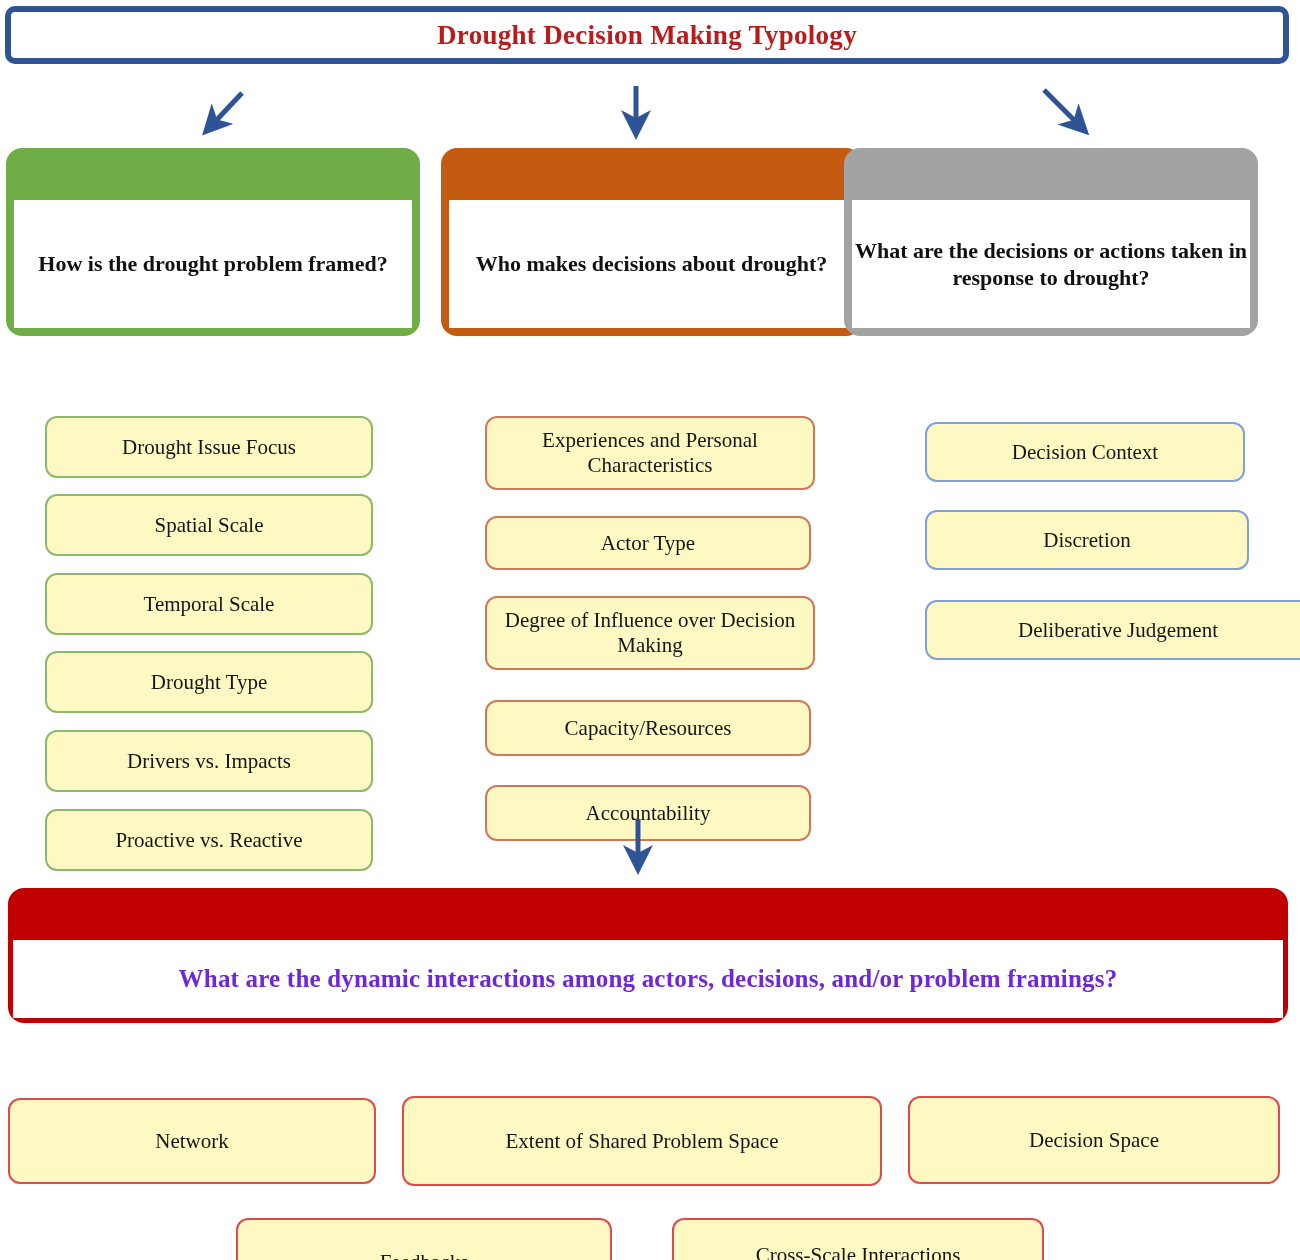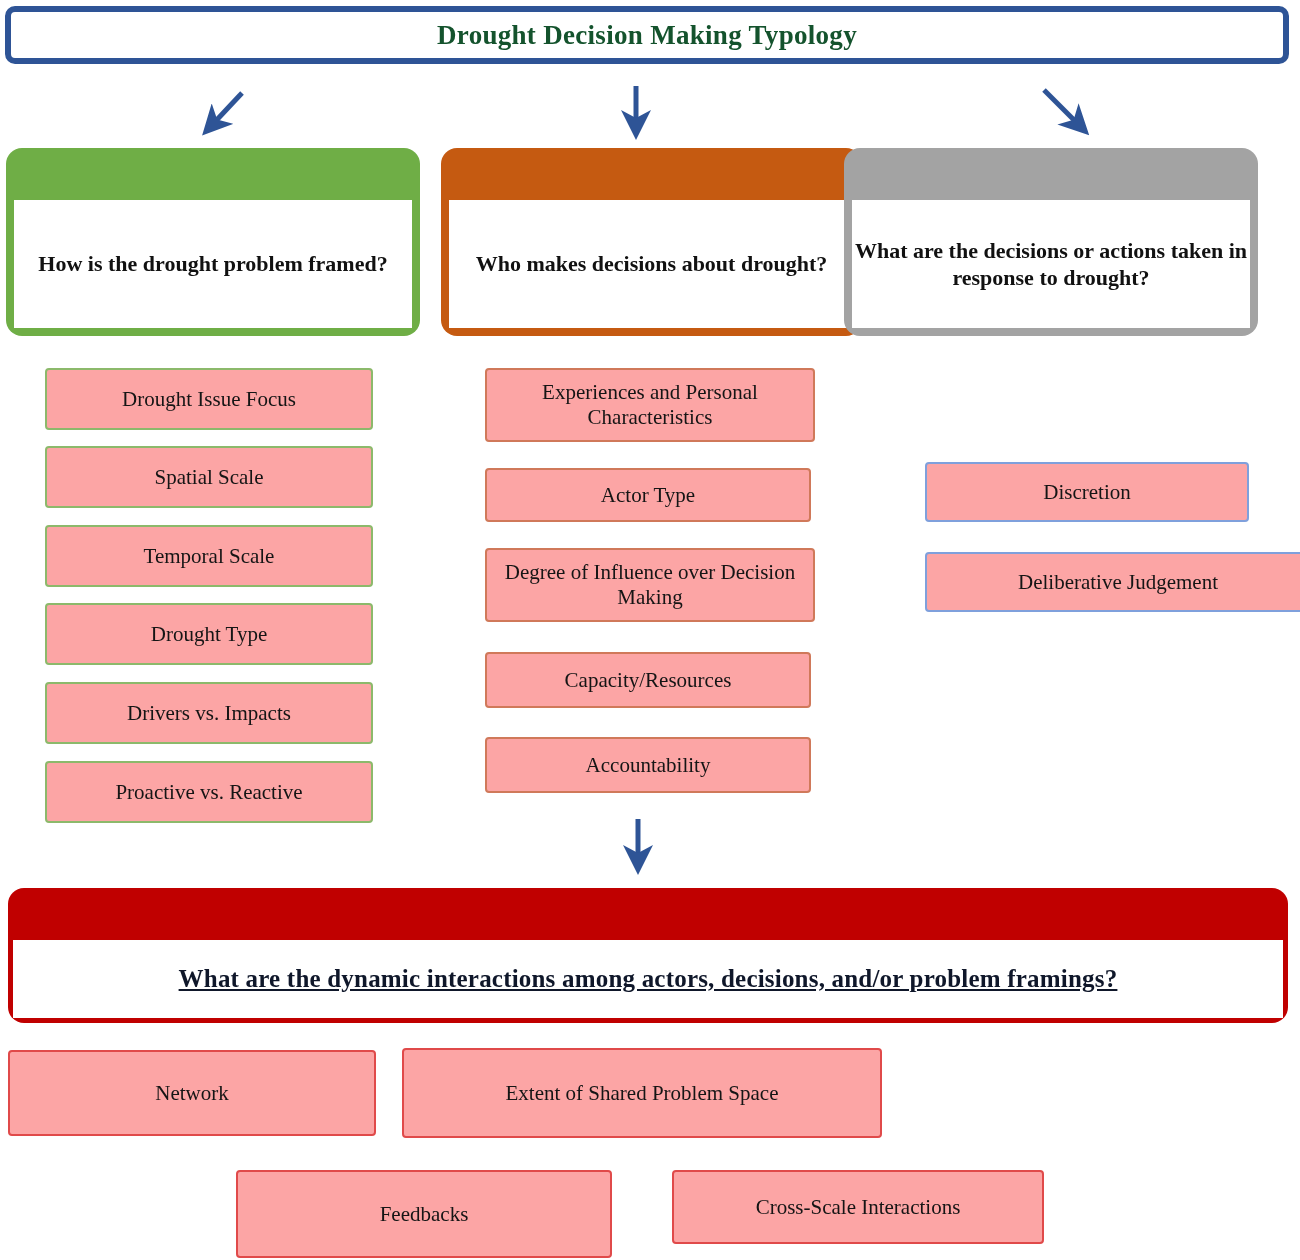--- a/index.html
+++ b/index.html
@@ -13,21 +13,21 @@
   .canvas{position:absolute;left:0;top:0;width:1300px;height:1260px;}
 
   
   .title-box{
     position:absolute;left:5px;top:6px;width:1284px;height:58px;
     border:6px solid #2E5496;border-radius:10px;background:#ffffff;
     box-sizing:border-box;
     display:flex;align-items:center;justify-content:center;
   }
   .title-text{
-    font-size:27px;font-weight:bold;color:#14532d;letter-spacing:0.3px;
+    font-size:27px;font-weight:bold;color:#b91c1c;letter-spacing:0.3px;
     font-family:"Liberation Serif","DejaVu Serif",serif;
   }
 
   
   .arrow-svg{position:absolute;pointer-events:none;}
 
   
   .cat-head{
     position:absolute;box-sizing:border-box;
     border-radius:16px;
@@ -43,42 +43,42 @@
   .cat-head .inner span{
     font-size:22px;font-weight:bold;color:#111111;line-height:1.25;
   }
   .cat-green{left:6px;top:148px;width:414px;height:188px;background:#6FAE46;}
   .cat-orange{left:441px;top:148px;width:421px;height:188px;background:#C55A11;}
   .cat-blue{left:844px;top:148px;width:414px;height:188px;background:#a3a3a3;}
 
   
   .sub{
     position:absolute;box-sizing:border-box;
-    background:#fca5a5;border-radius:4px;border:2px solid #999;
-    display:flex;align-items:center;justify-content:center;text-align:center;
+    background:#fef9c3;border-radius:12px;border:2px solid #999;
+    display:flex;align-items:center;justify-content:center;text-align:center;margin-top:48px;
   }
   .sub span{
     font-size:21px;color:#151515;line-height:1.18;display:block;
   }
   .sub-green{border-color:#8CB96B;}
   .sub-orange{border-color:#D0795A;}
   .sub-blue{border-color:#7FA0DC;}
   .sub-red{border-color:#E04A4A;}
 
   
   .red-banner{
     position:absolute;left:8px;top:888px;width:1280px;height:135px;
     box-sizing:border-box;background:#C00000;border-radius:16px;overflow:hidden;
   }
   .red-banner .inner{
     position:absolute;left:5px;right:5px;bottom:5px;top:52px;
     background:#ffffff;display:flex;align-items:center;justify-content:center;
   }
   .red-banner .inner span{
-    font-size:25px;font-weight:bold;color:#0f172a;letter-spacing:0.2px;text-decoration:underline;
+    font-size:25px;font-weight:bold;color:#6d28d9;letter-spacing:0.2px;
   }
 </style>
 </head>
 <body>
 
 <div class="canvas">
 
   <div class="title-box">
     <div class="title-text">Drought Decision Making Typology</div>
   </div>
@@ -156,20 +156,23 @@
   <div class="sub sub-orange" style="left:485px;top:737px;width:326px;height:56px">
     <span>Accountability</span>
   </div>
 
   <div class="cat-head cat-blue">
     <div class="inner">
       <span>What are the decisions or actions taken in response to drought?</span>
     </div>
   </div>
 
+  <div class="sub sub-blue" style="left:925px;top:374px;width:320px;height:60px">
+    <span>Decision Context</span>
+  </div>
   <div class="sub sub-blue" style="left:925px;top:462px;width:324px;height:60px">
     <span>Discretion</span>
   </div>
   <div class="sub sub-blue" style="left:925px;top:552px;width:386px;height:60px">
     <span>Deliberative Judgement</span>
   </div>
 
   <svg class="arrow-svg" style="left:620px;top:816px;width:36px;height:64px" viewBox="0 0 36 64">
     <defs>
       <marker id="ah4" markerWidth="6" markerHeight="6" refX="3.4" refY="3" orient="auto">
@@ -184,20 +187,23 @@
       <span>What are the dynamic interactions  among actors, decisions, and/or problem framings?</span>
     </div>
   </div>
 
   <div class="sub sub-red" style="left:8px;top:1050px;width:368px;height:86px">
     <span>Network</span>
   </div>
   <div class="sub sub-red" style="left:402px;top:1048px;width:480px;height:90px">
     <span>Extent of Shared Problem Space</span>
   </div>
+  <div class="sub sub-red" style="left:908px;top:1048px;width:372px;height:88px">
+    <span>Decision Space</span>
+  </div>
   <div class="sub sub-red" style="left:236px;top:1170px;width:376px;height:88px">
     <span>Feedbacks</span>
   </div>
   <div class="sub sub-red" style="left:672px;top:1170px;width:372px;height:74px">
     <span>Cross-Scale Interactions</span>
   </div>
 
 </div>
 
 </body></html>

